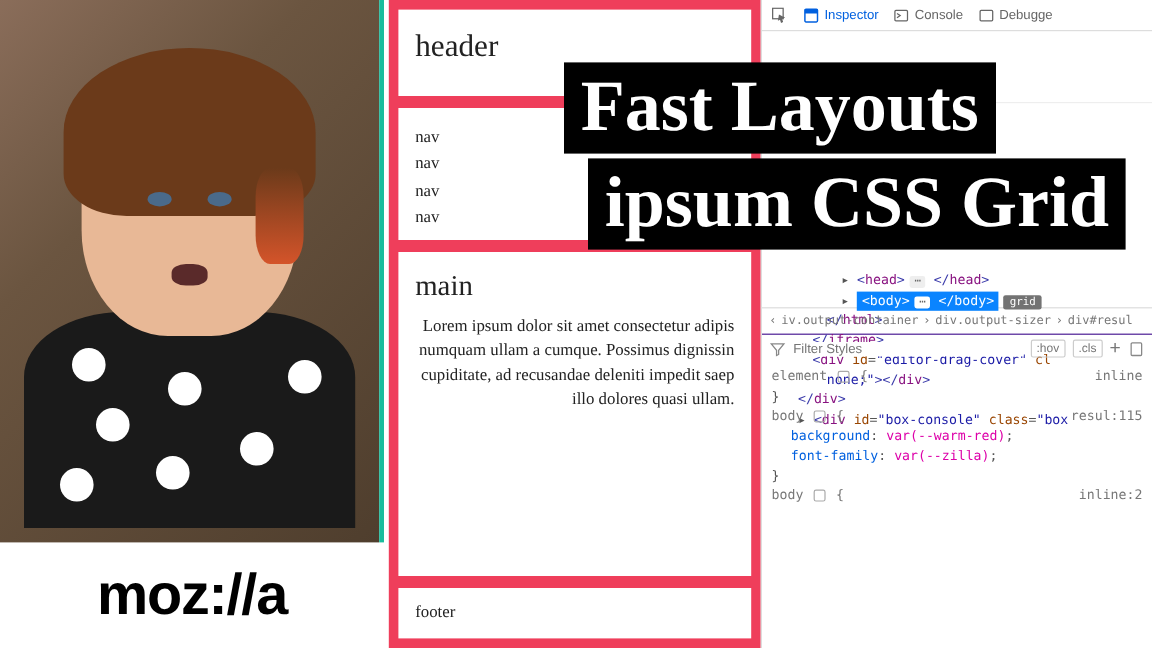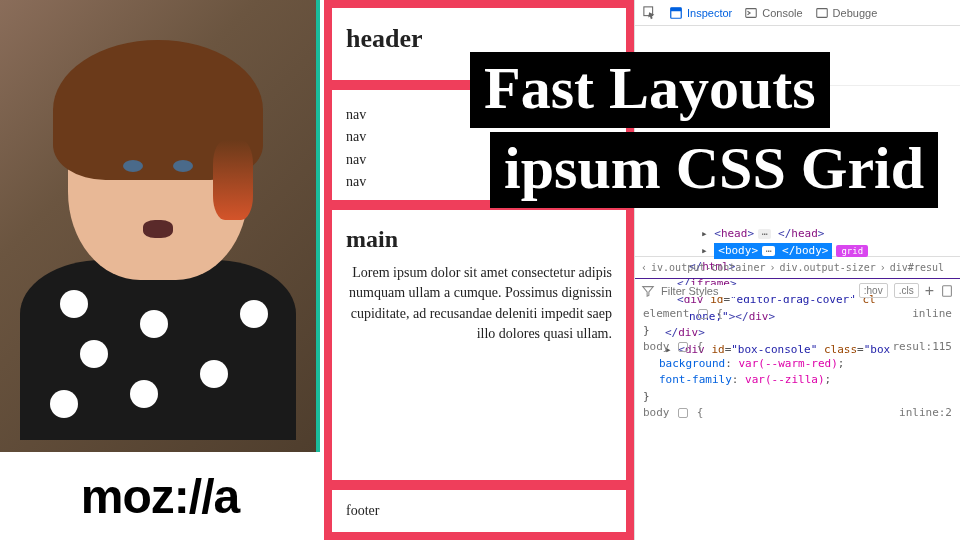--- a/index.html
+++ b/index.html
@@ -24,42 +24,42 @@
 .dot:nth-child(7){top:40px;left:220px;}
 
 .logo-box { position: absolute; bottom: 0; left: 0; width: 320px; height: 88px; background: #fff; display: flex; align-items: center; justify-content: center; }
 .logo-text { font-size: 48px; font-weight: 700; color: #000; letter-spacing: -1px; }
 
 
 .render-area { position: absolute; left: 324px; top: 0; width: 310px; height: 540px; background: #fff; }
 .grid-demo { background: #ef3e5b; padding: 8px; display: flex; flex-direction: column; gap: 10px; height: 100%; }
 .cell { background: #fff; padding: 10px 14px; font-family: Georgia, serif; color: #222; }
 .cell.header { height: 72px; }
-.cell.header h2 { font-size: 26px; font-weight: 700; margin-top: 6px; }
+.cell.header h2 { font-size: 26px; font-weight: 400; margin-top: 6px; }
 .cell.nav { height: 110px; font-size: 14px; line-height: 1.6; padding-top: 14px; }
 .cell.main { flex: 1; }
-.cell.main h2 { font-size: 24px; font-weight: 700; margin-bottom: 10px; margin-top: 6px;}
+.cell.main h2 { font-size: 24px; font-weight: 400; margin-bottom: 10px; margin-top: 6px;}
 .cell.main p { font-size: 14px; line-height: 1.45; text-align: right; }
 .cell.footer { height: 42px; font-size: 14px; display:flex; align-items:center; }
 
 
 .devtools { position: absolute; right: 0; top: 0; width: 326px; height: 540px; background: #fff; border-left: 1px solid #ddd; font-size: 11px; color: #555; }
 .dt-tabs { height: 26px; border-bottom: 1px solid #ddd; display: flex; align-items: center; gap: 12px; padding: 0 8px; }
 .dt-tab { display: flex; align-items: center; gap: 4px; color: #666; cursor: pointer; }
 .dt-tab.active { color: #0060df; }
 .dt-search { height: 24px; border-bottom: 1px solid #eee; display: flex; align-items: center; padding: 0 8px; color: #999; gap:6px;margin-top:36px; }
 .dt-dom { padding: 4px 6px; font-family: Menlo, monospace; font-size: 11px; line-height: 1.5; }
 .dt-dom .line { white-space: nowrap; }
 .tag-b { color: #3a3aaa; }
 .tag-n { color: #881280; }
 .attr { color: #994500; }
 .sel-line { background: #0a84ff; color: #fff; padding: 0 4px; display:inline-block; }
 .sel-line .tag-n, .sel-line .tag-b { color: #fff; }
 .badge { background: #eee; color: #666; font-size: 9px; padding: 0 4px; border-radius: 2px; margin-left: 4px; }
-.grid-badge { background: #d946ef; color: #fff; font-size: 9px; padding: 1px 5px; border-radius: 2px; margin-left: 4px; }
+.grid-badge { background: #737373; color: #fff; font-size: 9px; padding: 1px 5px; border-radius: 2px; margin-left: 4px; }
 .breadcrumb { border-top: 1px solid #ddd; height: 22px; display:flex; align-items:center; padding:0 6px; font-family: Menlo, monospace; font-size: 10px; color:#777; gap:4px; overflow:hidden; }
 .styles-head { border-top: 1px solid #4c1d95; height: 24px; display:flex; align-items:center; padding:0 6px; gap:6px; color:#777; }
 .styles-head input { border:none; flex:1; font-size:11px; outline:none; }
 .pill { font-size: 10px; padding:1px 4px; border:1px solid #ccc; border-radius:2px; cursor:pointer; }
 .styles-body { padding: 4px 8px; font-family: Menlo, monospace; font-size: 11px; line-height: 1.5; }
 .rule-head { display:flex; justify-content:space-between; color:#777; }
 .prop { padding-left: 16px; }
 .pn { color: #0060df; }
 .pv { color: #dd00a9; }
 .selector-icon { width:10px; height:10px; display:inline-block; border:1px solid #aaa; border-radius:2px; vertical-align:middle; margin:0 2px;}

